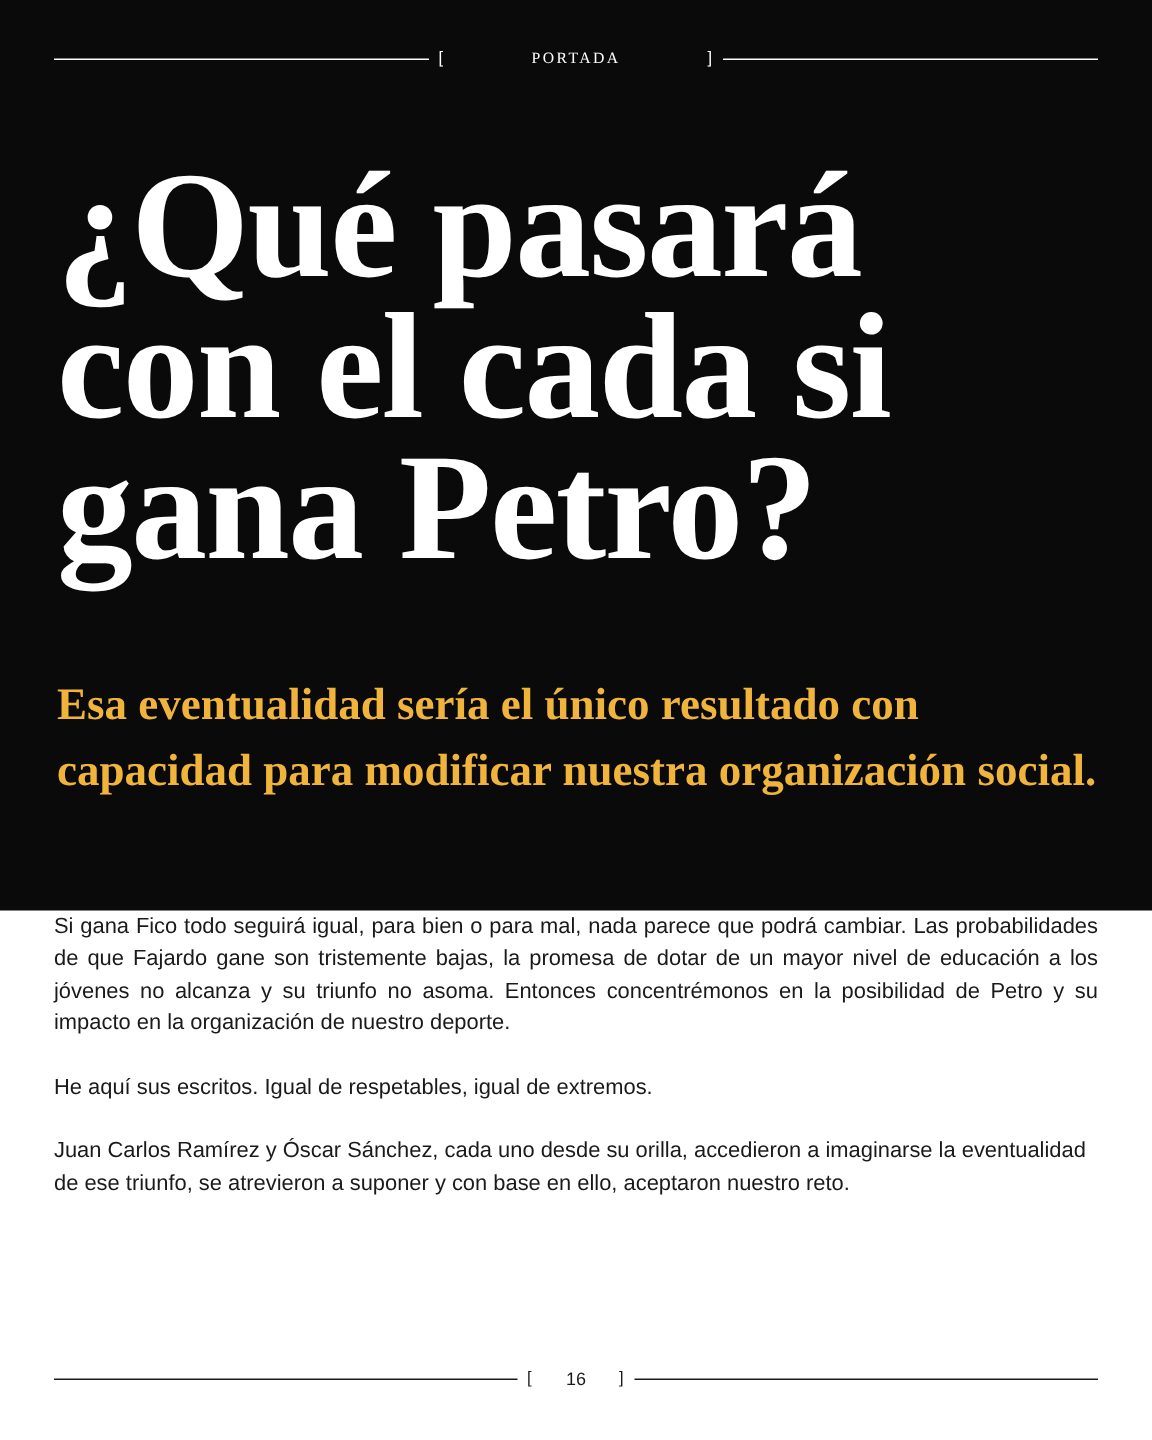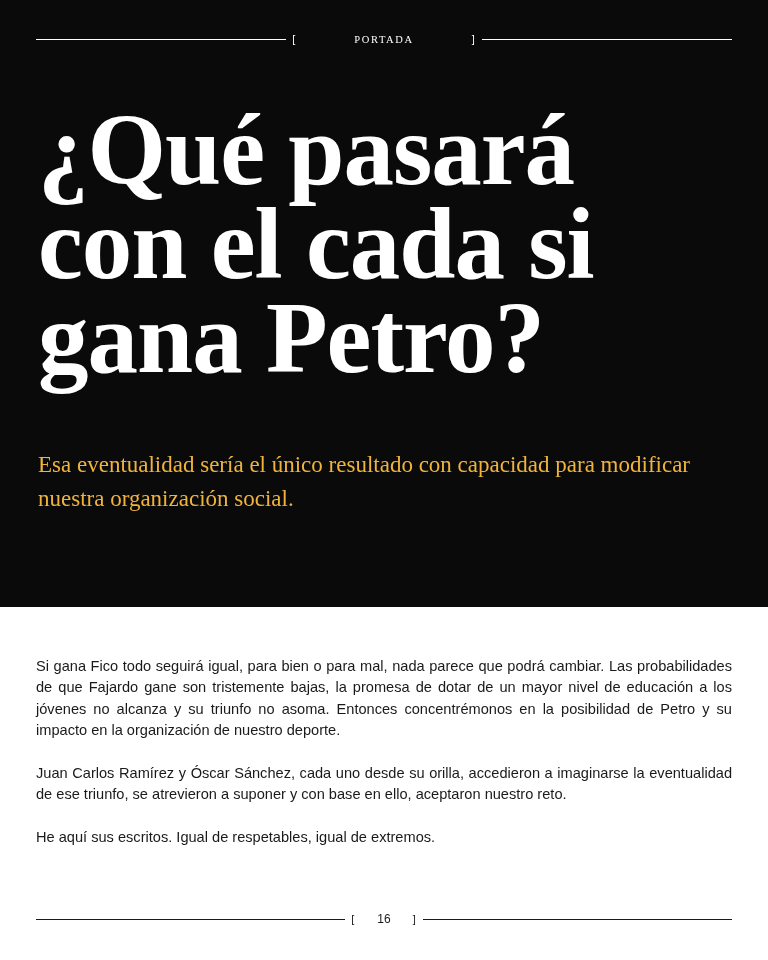--- a/index.html
+++ b/index.html
@@ -79,30 +79,30 @@
   }
 
   
   .deck {
     position: absolute;
     top: 448px;
     left: 38px;
     width: 700px;
     color: #f0b33c;
     font-family: "Liberation Serif", serif;
-    font-weight: normal;
-    font-size: 23px;
+    font-weight: bold;
+    font-size: 30px;
     line-height: 1.48;
     margin: 0;
   }
 
   
   .body-copy {
     position: absolute;
-    top: 656px;
+    top: 608px;
     left: 36px;
     width: 696px;
   }
   .body-copy p {
     margin: 0 0 21px 0;
     color: #1a1a1a;
     font-family: "Liberation Sans", sans-serif;
     font-size: 14.6px;
     line-height: 1.47;
     text-align: justify;
@@ -153,22 +153,22 @@
       <div class="rule-line"></div>
     </div>
 
     <h1 class="headline">¿Qué pasará con el cada si gana Petro?</h1>
 
     <p class="deck">Esa eventualidad sería el único resultado con capacidad para modificar nuestra organización social.</p>
   </div>
 
   <div class="body-copy">
     <p>Si gana Fico todo seguirá igual, para bien o para mal, nada parece que podrá cambiar. Las probabilidades de que Fajardo gane son tristemente bajas, la promesa de dotar de un mayor nivel de educación a los jóvenes no alcanza y su triunfo no asoma. Entonces concentrémonos en la posibilidad de Petro y su impacto en la organización de nuestro deporte.</p>
+    <p>He aquí sus escritos. Igual de respetables, igual de extremos.</p>
     <p>Juan Carlos Ramírez y Óscar Sánchez, cada uno desde su orilla, accedieron a imaginarse la eventualidad de ese triunfo, se atrevieron a suponer y con base en ello, aceptaron nuestro reto.</p>
-    <p>He aquí sus escritos. Igual de respetables, igual de extremos.</p>
   </div>
 
   <div class="footer-rule">
     <div class="rule-line"></div>
     <span class="bracket">[</span>
     <span class="page-number">16</span>
     <span class="bracket">]</span>
     <div class="rule-line"></div>
   </div>
 

